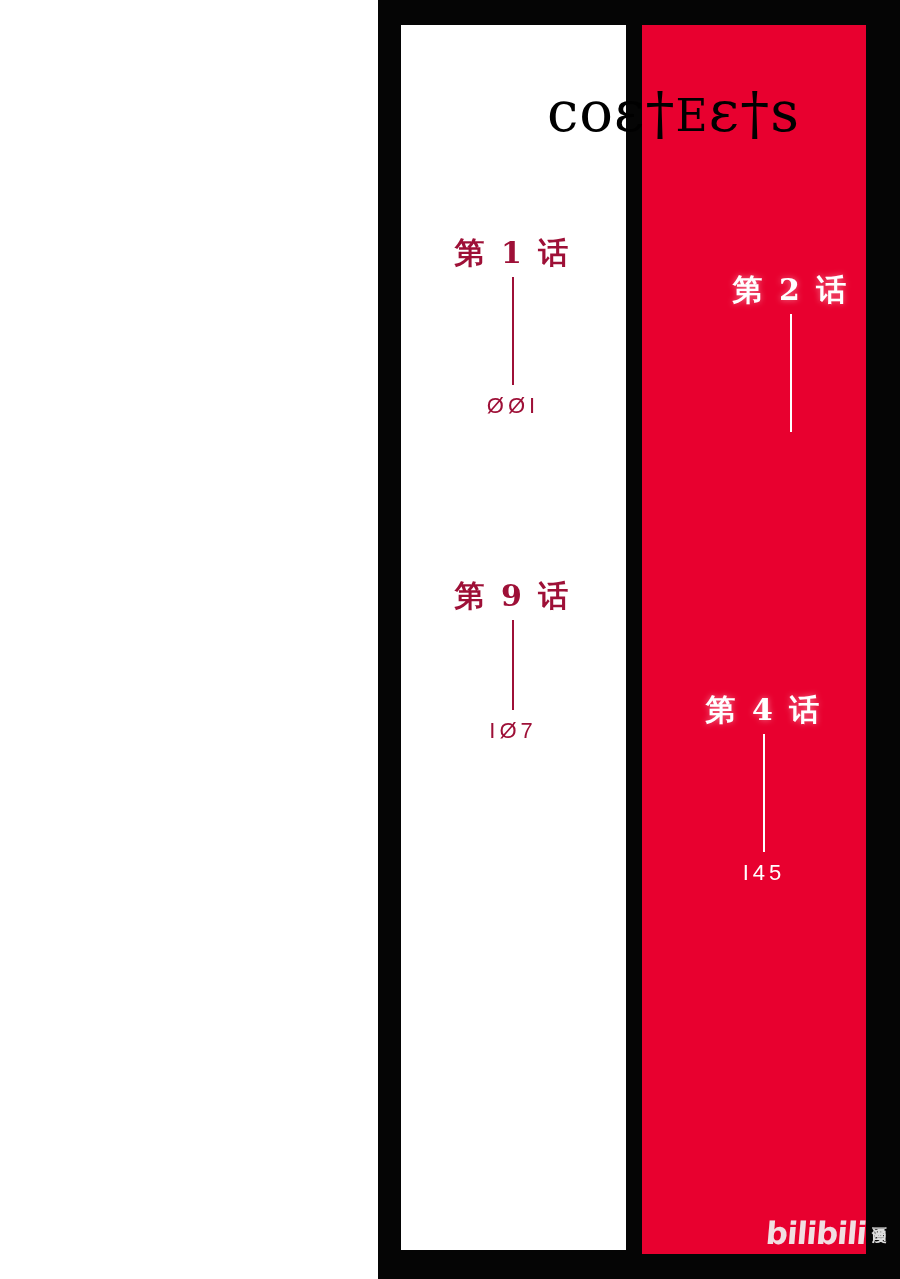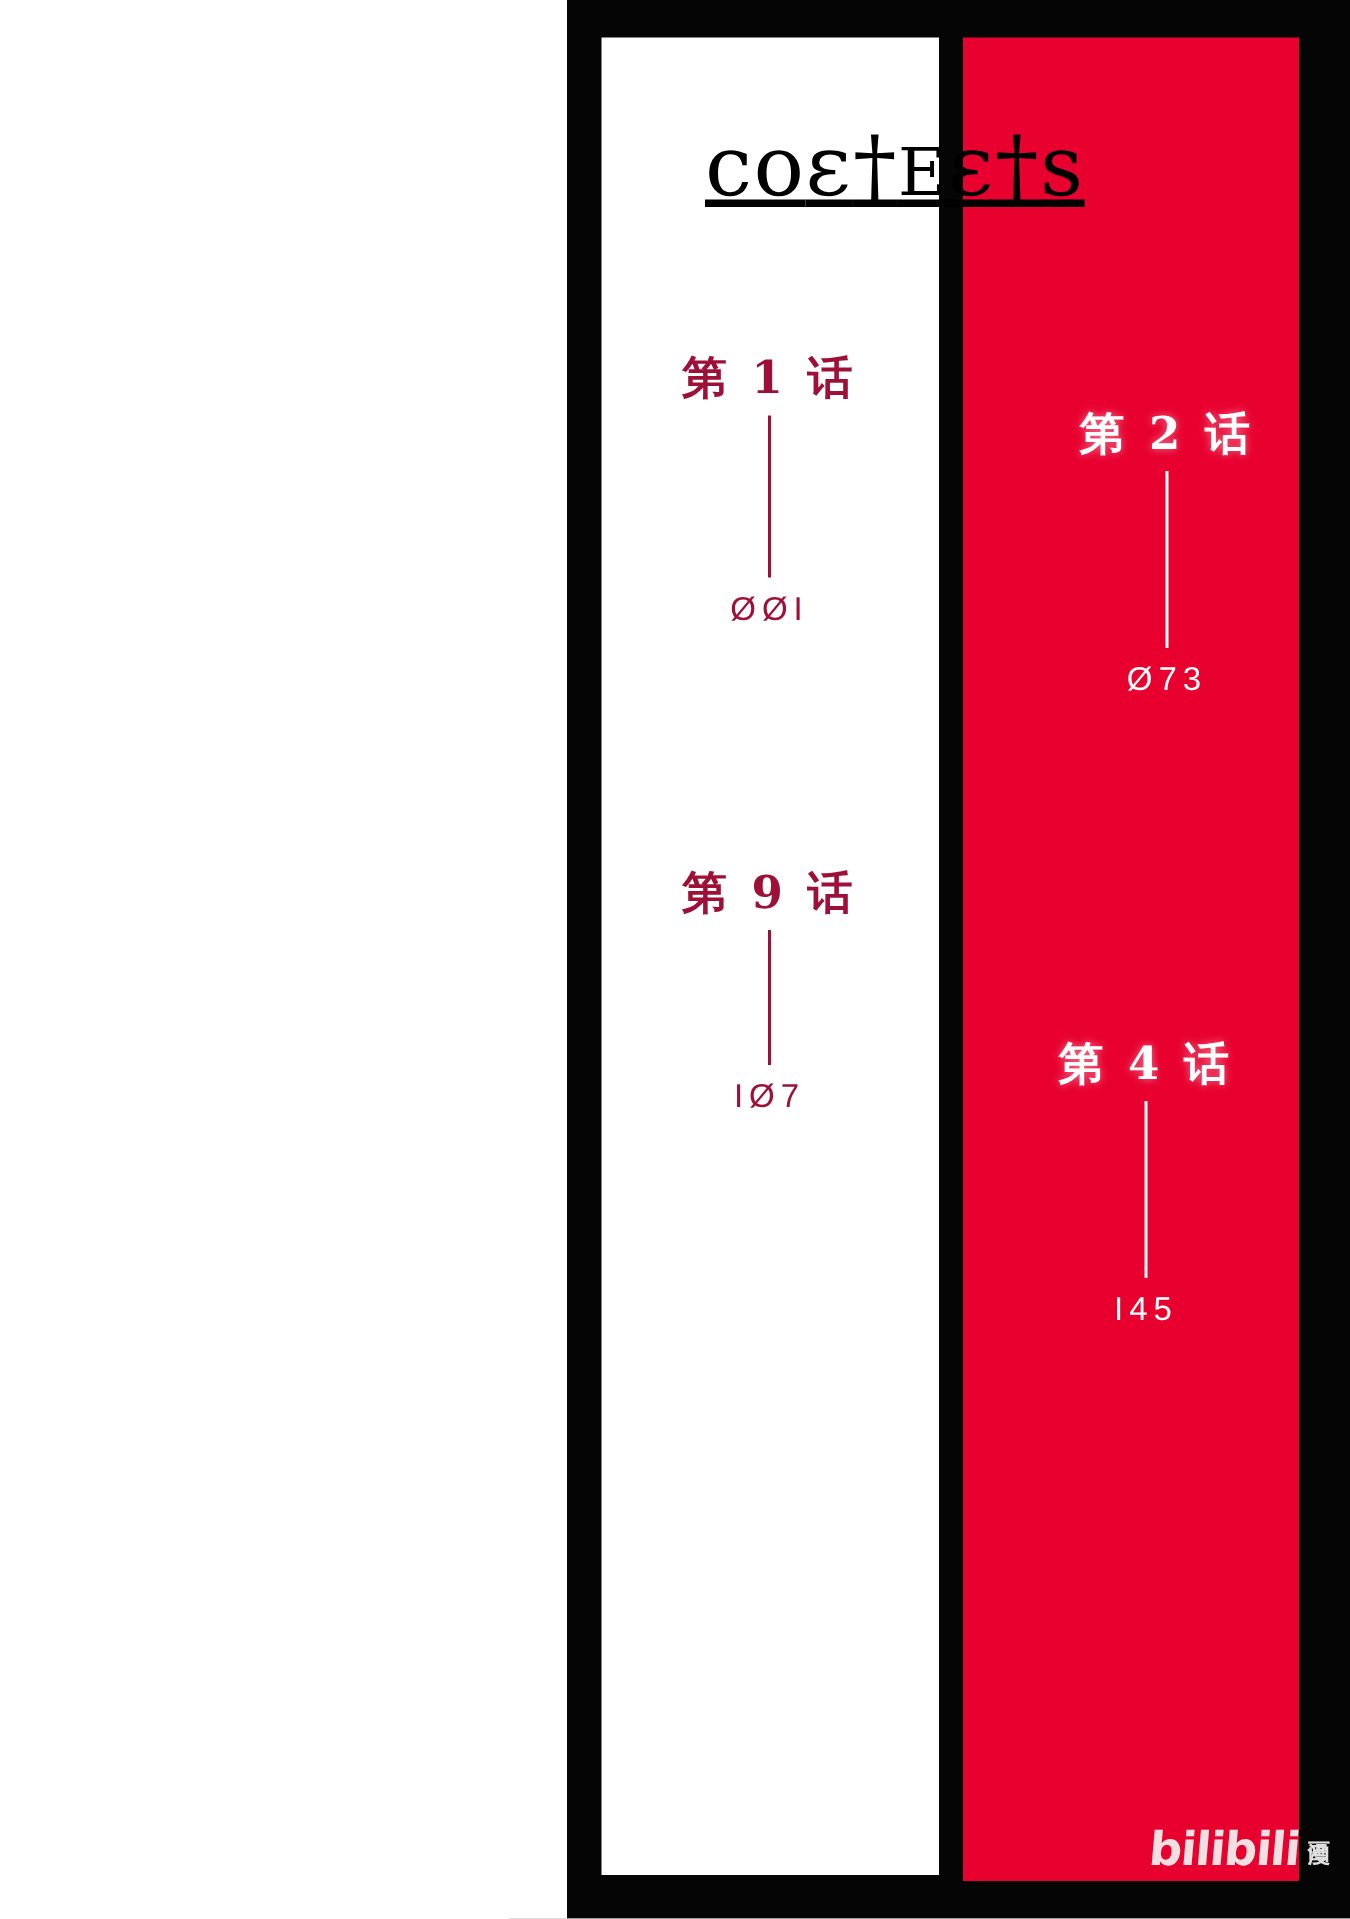--- a/index.html
+++ b/index.html
@@ -72,23 +72,22 @@
     top: 78px;
     width: 330px;
     height: 68px;
     font-family: "DejaVu Serif", "Liberation Serif", serif;
     font-size: 56px;
     line-height: 68px;
     color: #000000;
     letter-spacing: 1px;
     white-space: nowrap;
     font-weight: 400;
-    text-align: left;
+    text-align: right;
     z-index: 8;
-    text-decoration: underline;
   }
   .toc-title .g-cross {
     font-size: 58px;
     vertical-align: -2px;
   }
   .toc-title .g-small {
     font-size: 44px;
   }
 
   
@@ -128,21 +127,21 @@
   
   .entry.on-red .ch-title {
     color: #ffffff;
     text-shadow: 0 0 6px rgba(255,255,255,0.45);
   }
   .entry.on-red .ch-rule  { background: #ffffff; }
   .entry.on-red .ch-page  { color: #ffffff; }
 
   
   #entry-1 { left: 403px; top: 220px; }
-  #entry-2 { left: 668px; top: 272px; }
+  #entry-2 { left: 643px; top: 272px; padding-left: 38px; }
   #entry-3 { left: 403px; top: 563px; }
   #entry-4 { left: 643px; top: 692px; padding-left: 11px; }
   #entry-5 { left: 403px; top: 978px; }
 
   
   .watermark {
     position: absolute;
     left: 766px;
     top: 1216px;
     z-index: 20;
@@ -191,21 +190,20 @@
 
   <div class="entry on-white" id="entry-1">
     <div class="ch-title">第 1 话</div>
     <div class="ch-rule" style="height: 108px;"></div>
     <div class="ch-page">ØØI</div>
   </div>
 
   <div class="entry on-red" id="entry-2">
     <div class="ch-title">第 2 话</div>
     <div class="ch-rule" style="height: 118px;"></div>
-    <div class="ch-page">Ø73</div>
   </div>
 
   <div class="entry on-white" id="entry-3">
     <div class="ch-title">第 9 话</div>
     <div class="ch-rule" style="height: 90px;"></div>
     <div class="ch-page">IØ7</div>
   </div>
 
   <div class="entry on-red" id="entry-4">
     <div class="ch-title">第 4 话</div>

